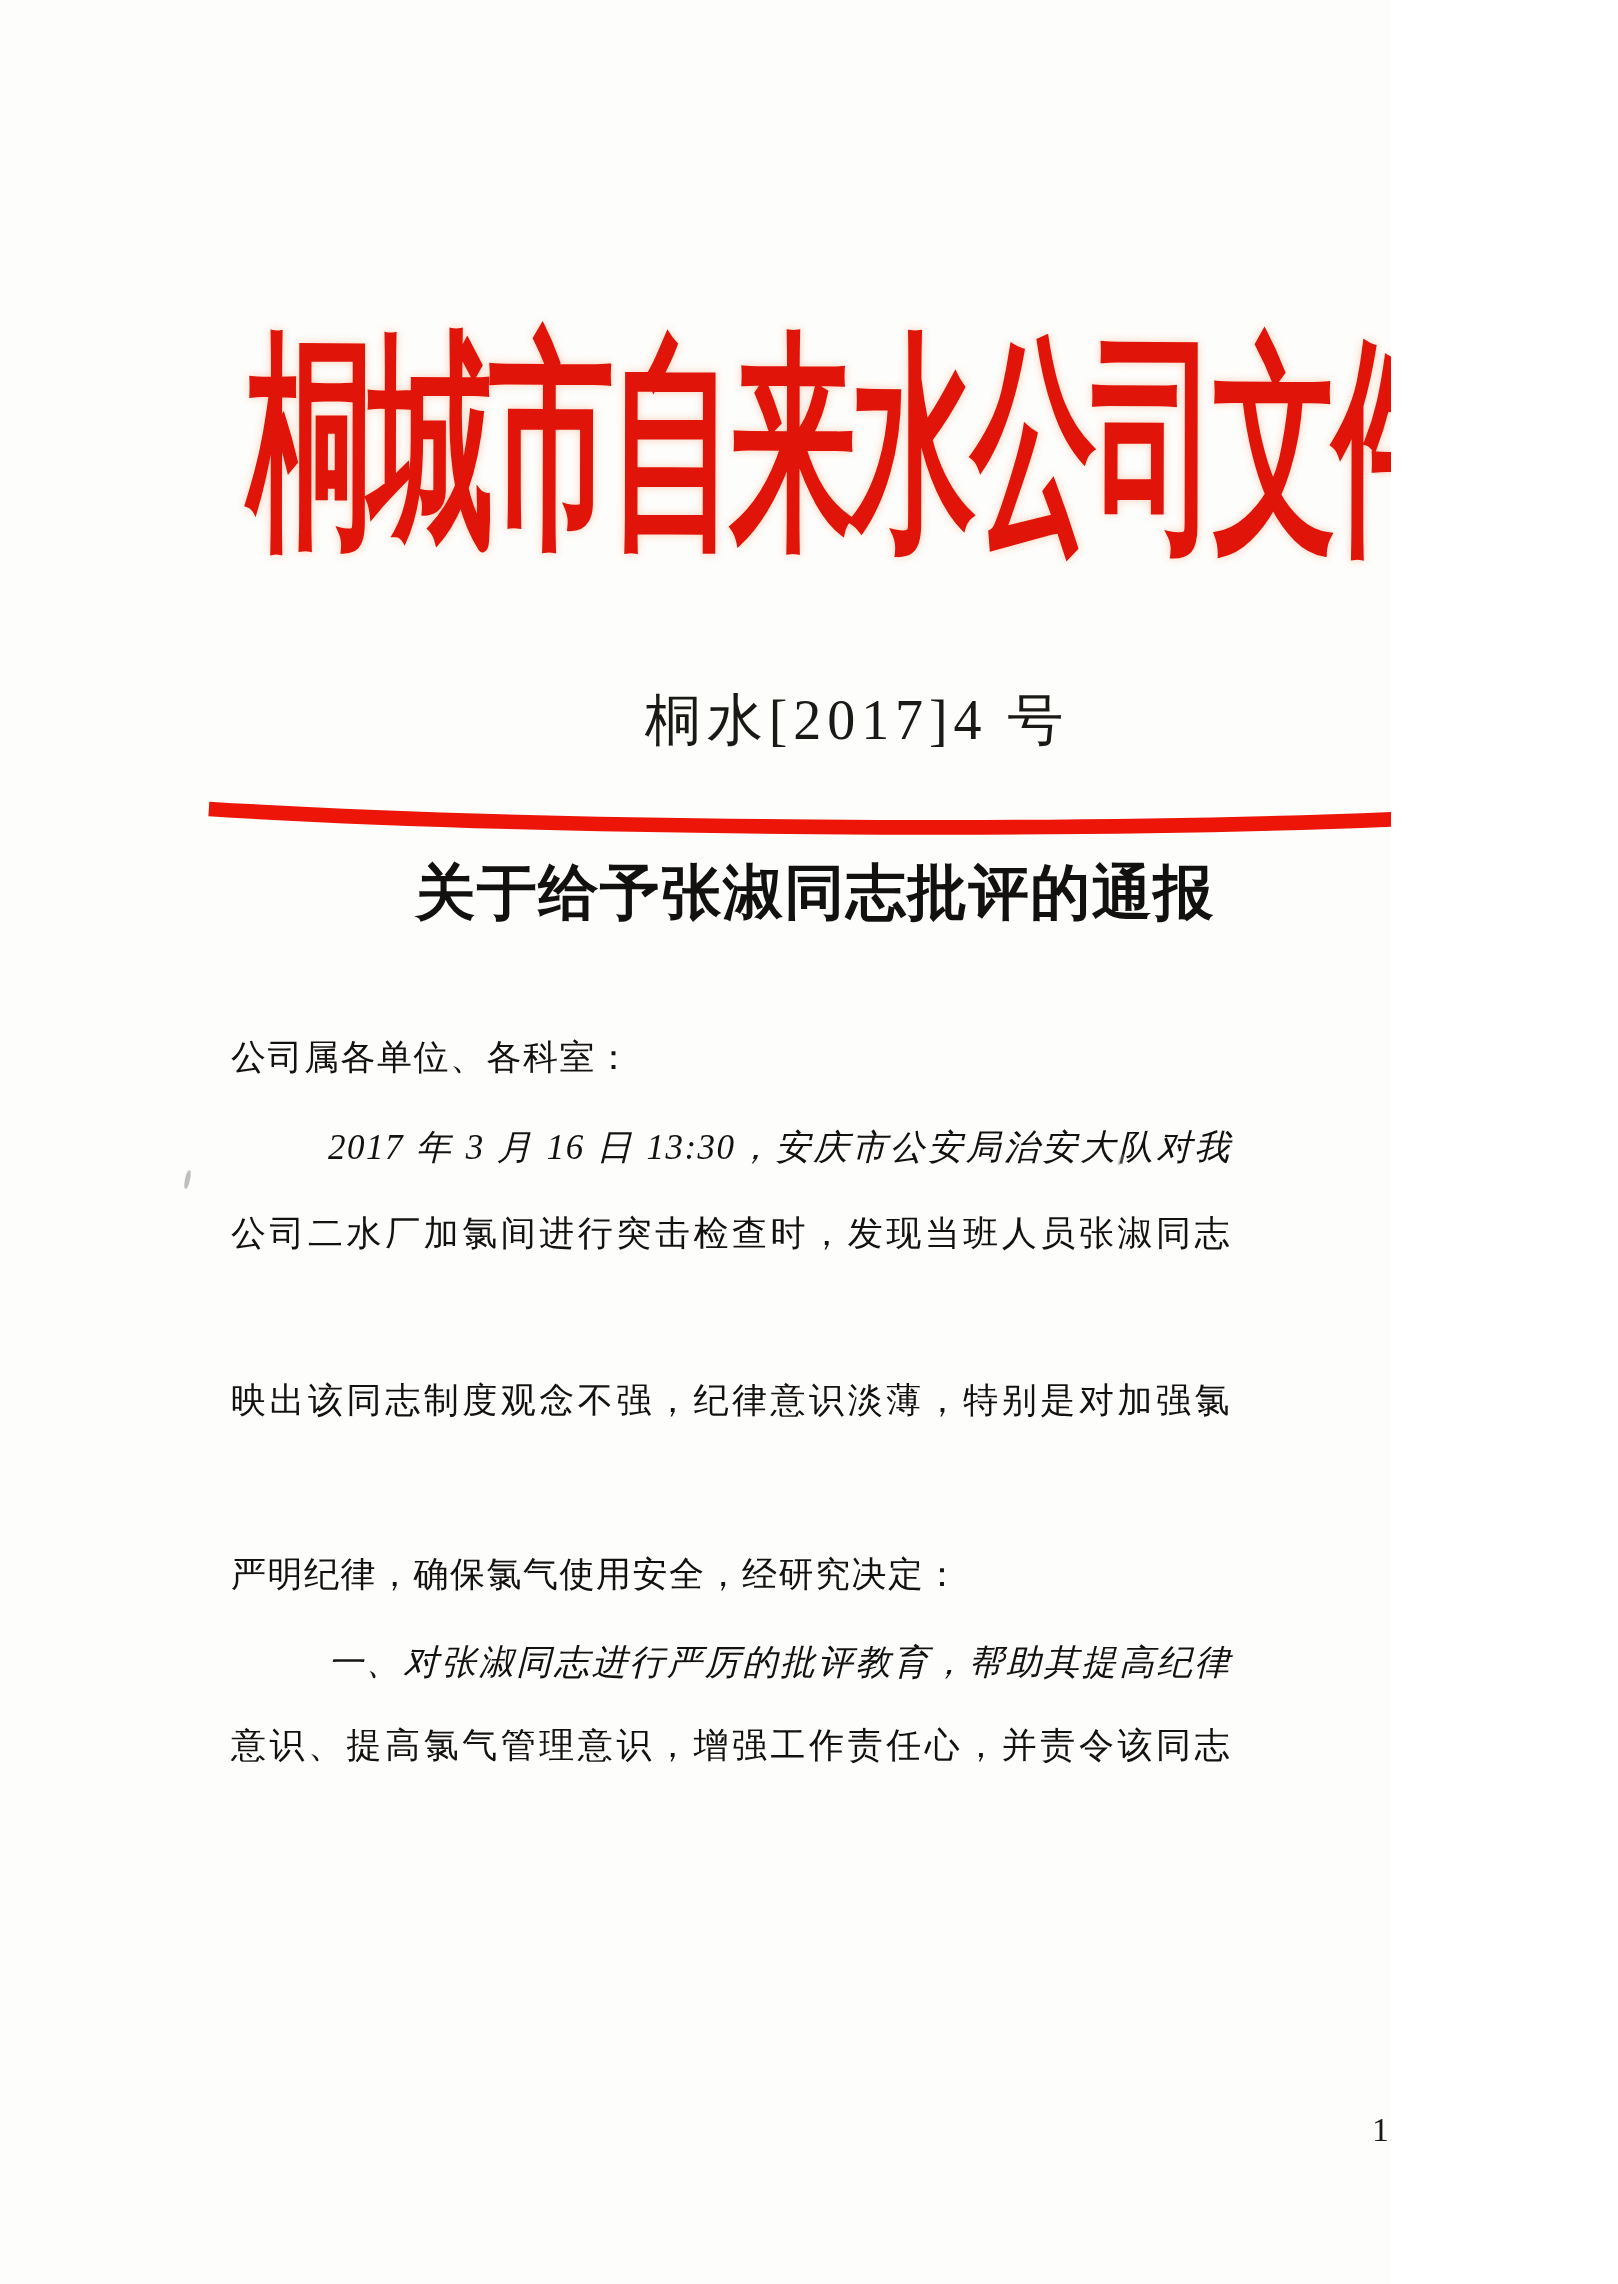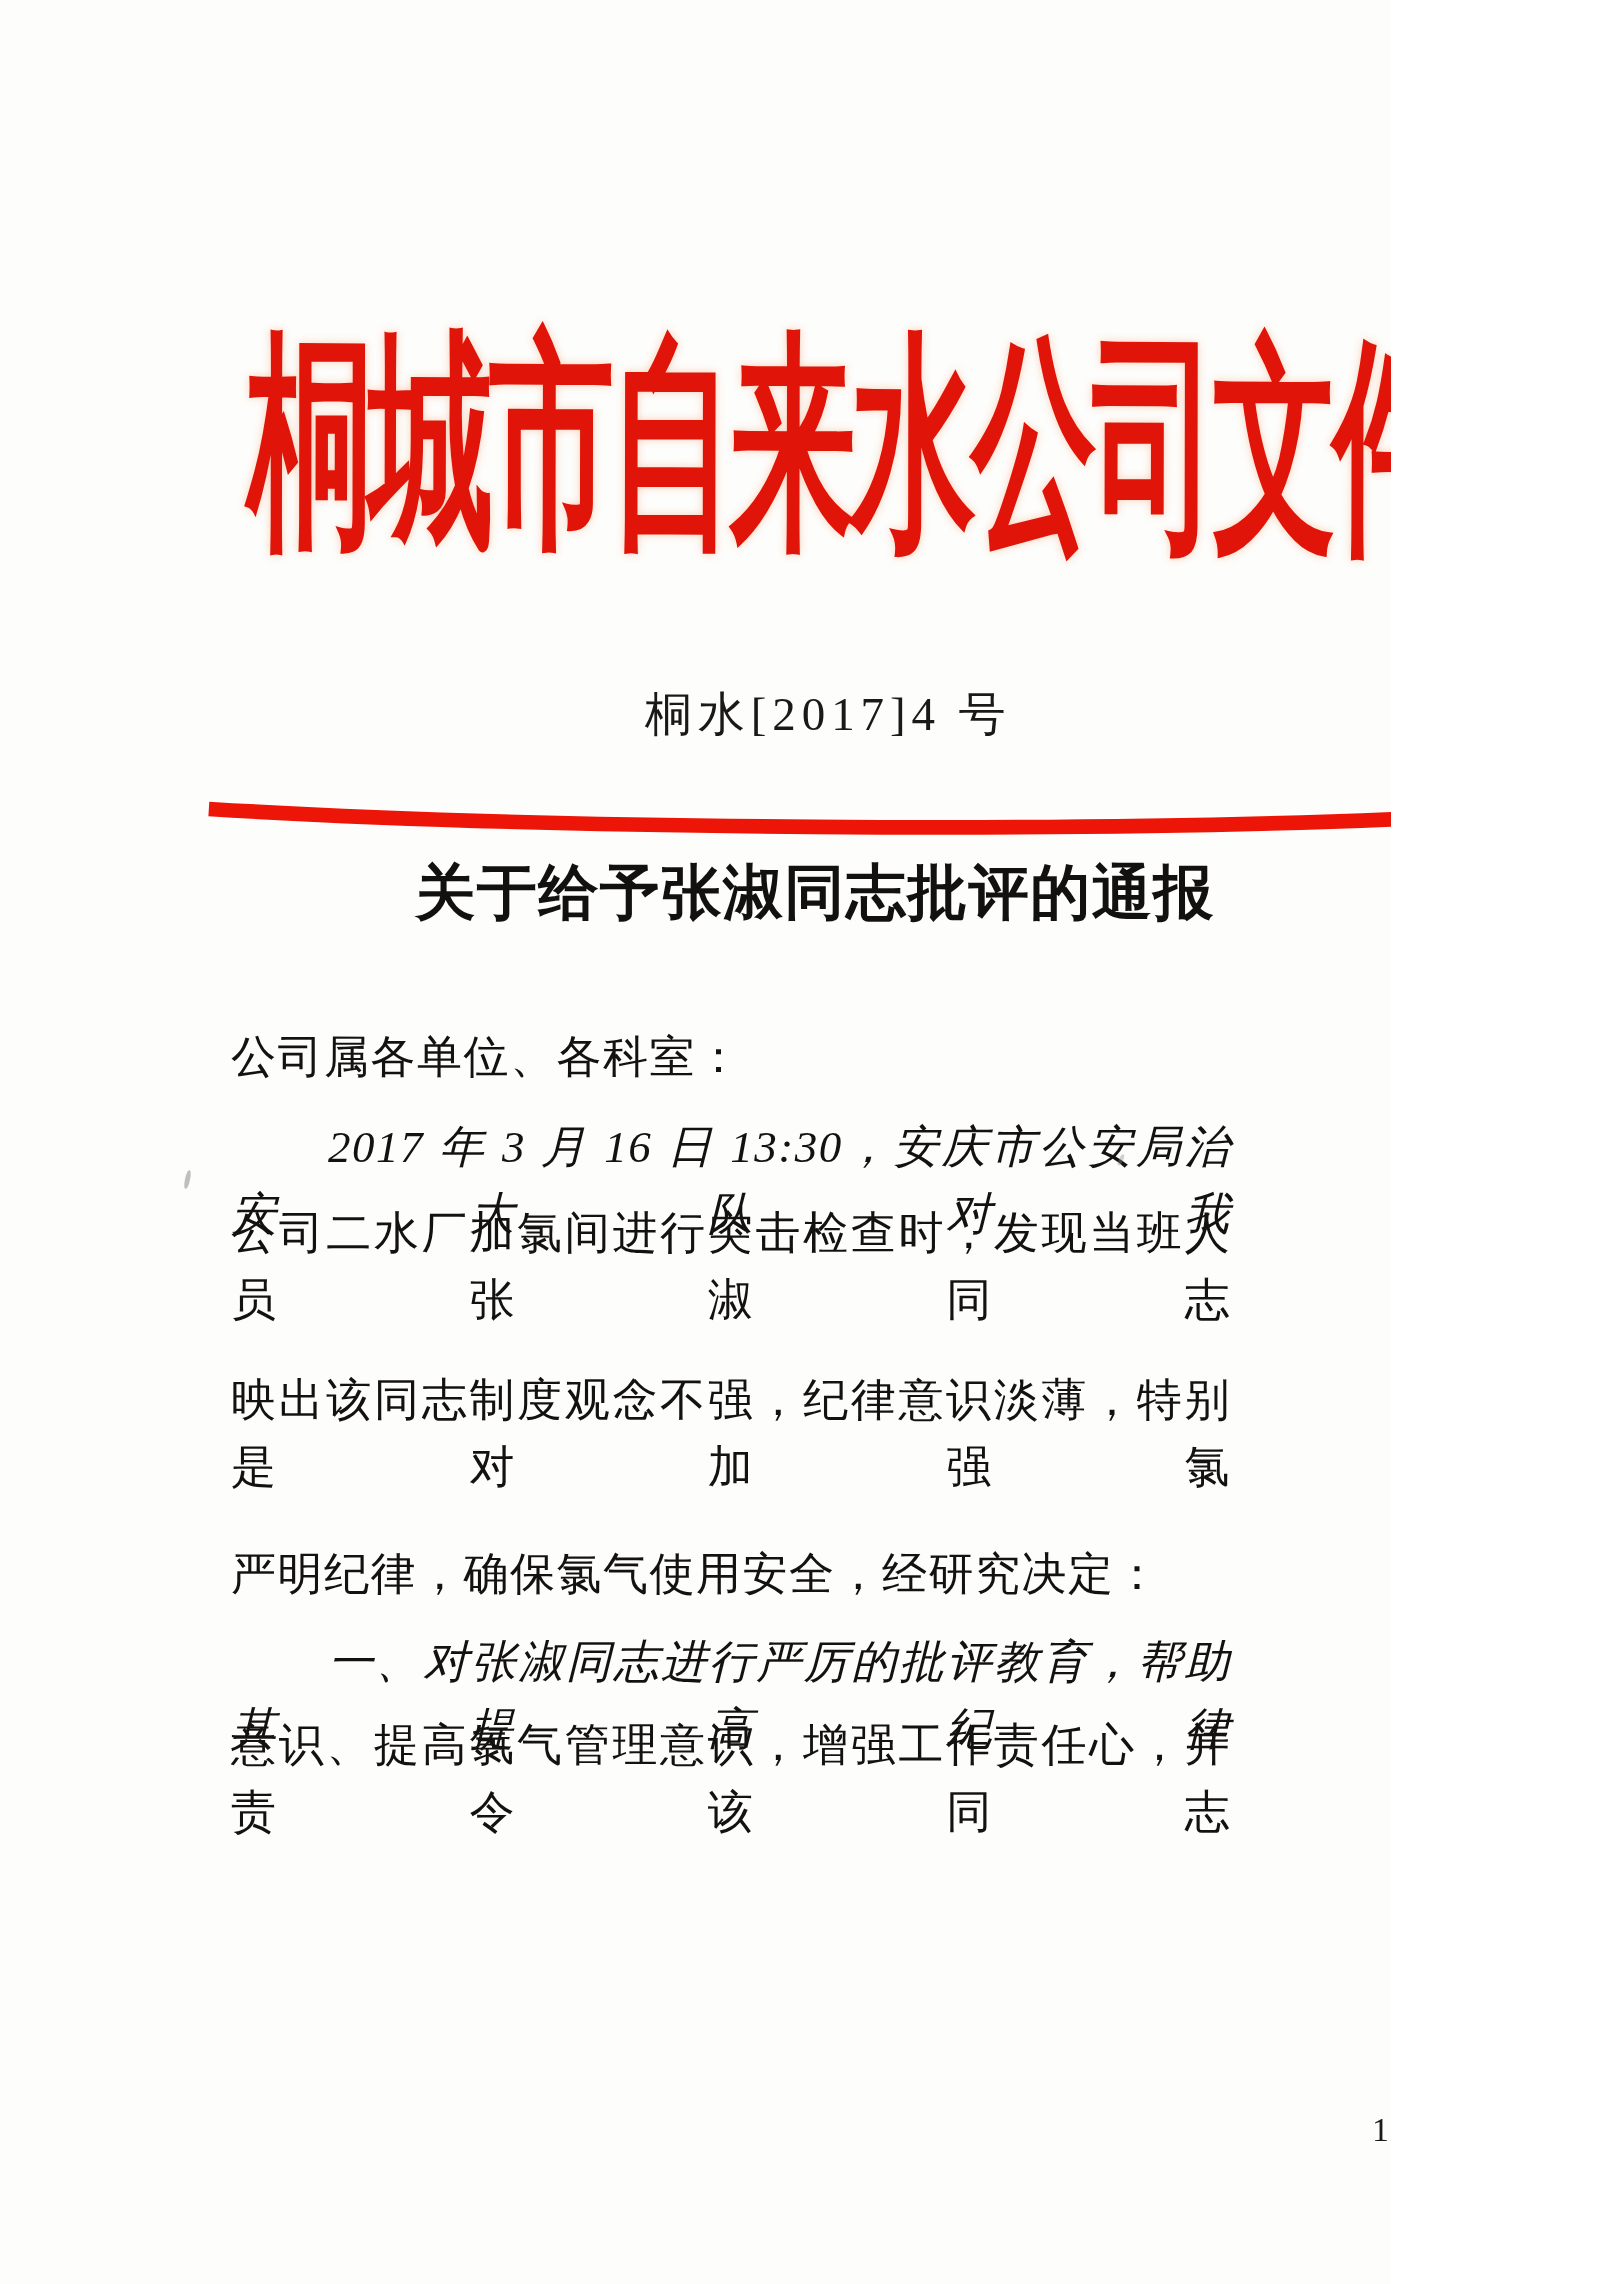--- a/index.html
+++ b/index.html
@@ -26,21 +26,21 @@
     line-height: 1;
     white-space: nowrap;
     color: var(--red-title, #e01408);
     transform: scaleY(1.85) rotate(0.15deg);
     transform-origin: 0 0;
     text-shadow: 0 0 6.6px rgba(236, 88, 16, 0.28);
   }
   .doc-number {
     position: absolute;
     left: 645px; top: 683px;
-    font-size: 47px;
+    font-size: 56px;
     letter-spacing: 5.9px;
     color: #1b1916;
     white-space: nowrap;
   }
   .divider-svg {
     position: absolute;
     left: 0; top: 784px;
     width: 1618px; height: 66px;
     color: var(--red-line, #ec1507);
   }
@@ -52,21 +52,21 @@
     font-size: 60px;
     font-weight: bold;
     letter-spacing: 1.5px;
     color: #121110;
     transform: translateX(5.9px);
     white-space: nowrap;
   }
   .body-line {
     position: absolute;
     left: 231px; right: 160px;
-    font-size: 45px;
+    font-size: 35px;
     line-height: 67px;
     letter-spacing: 1.5px;
     color: #141210;
   }
   .justify {
     text-align: justify;
     text-align-last: justify;
     -moz-text-align-last: justify;
   }
   .indent { text-indent: 97px; font-style: italic; }

